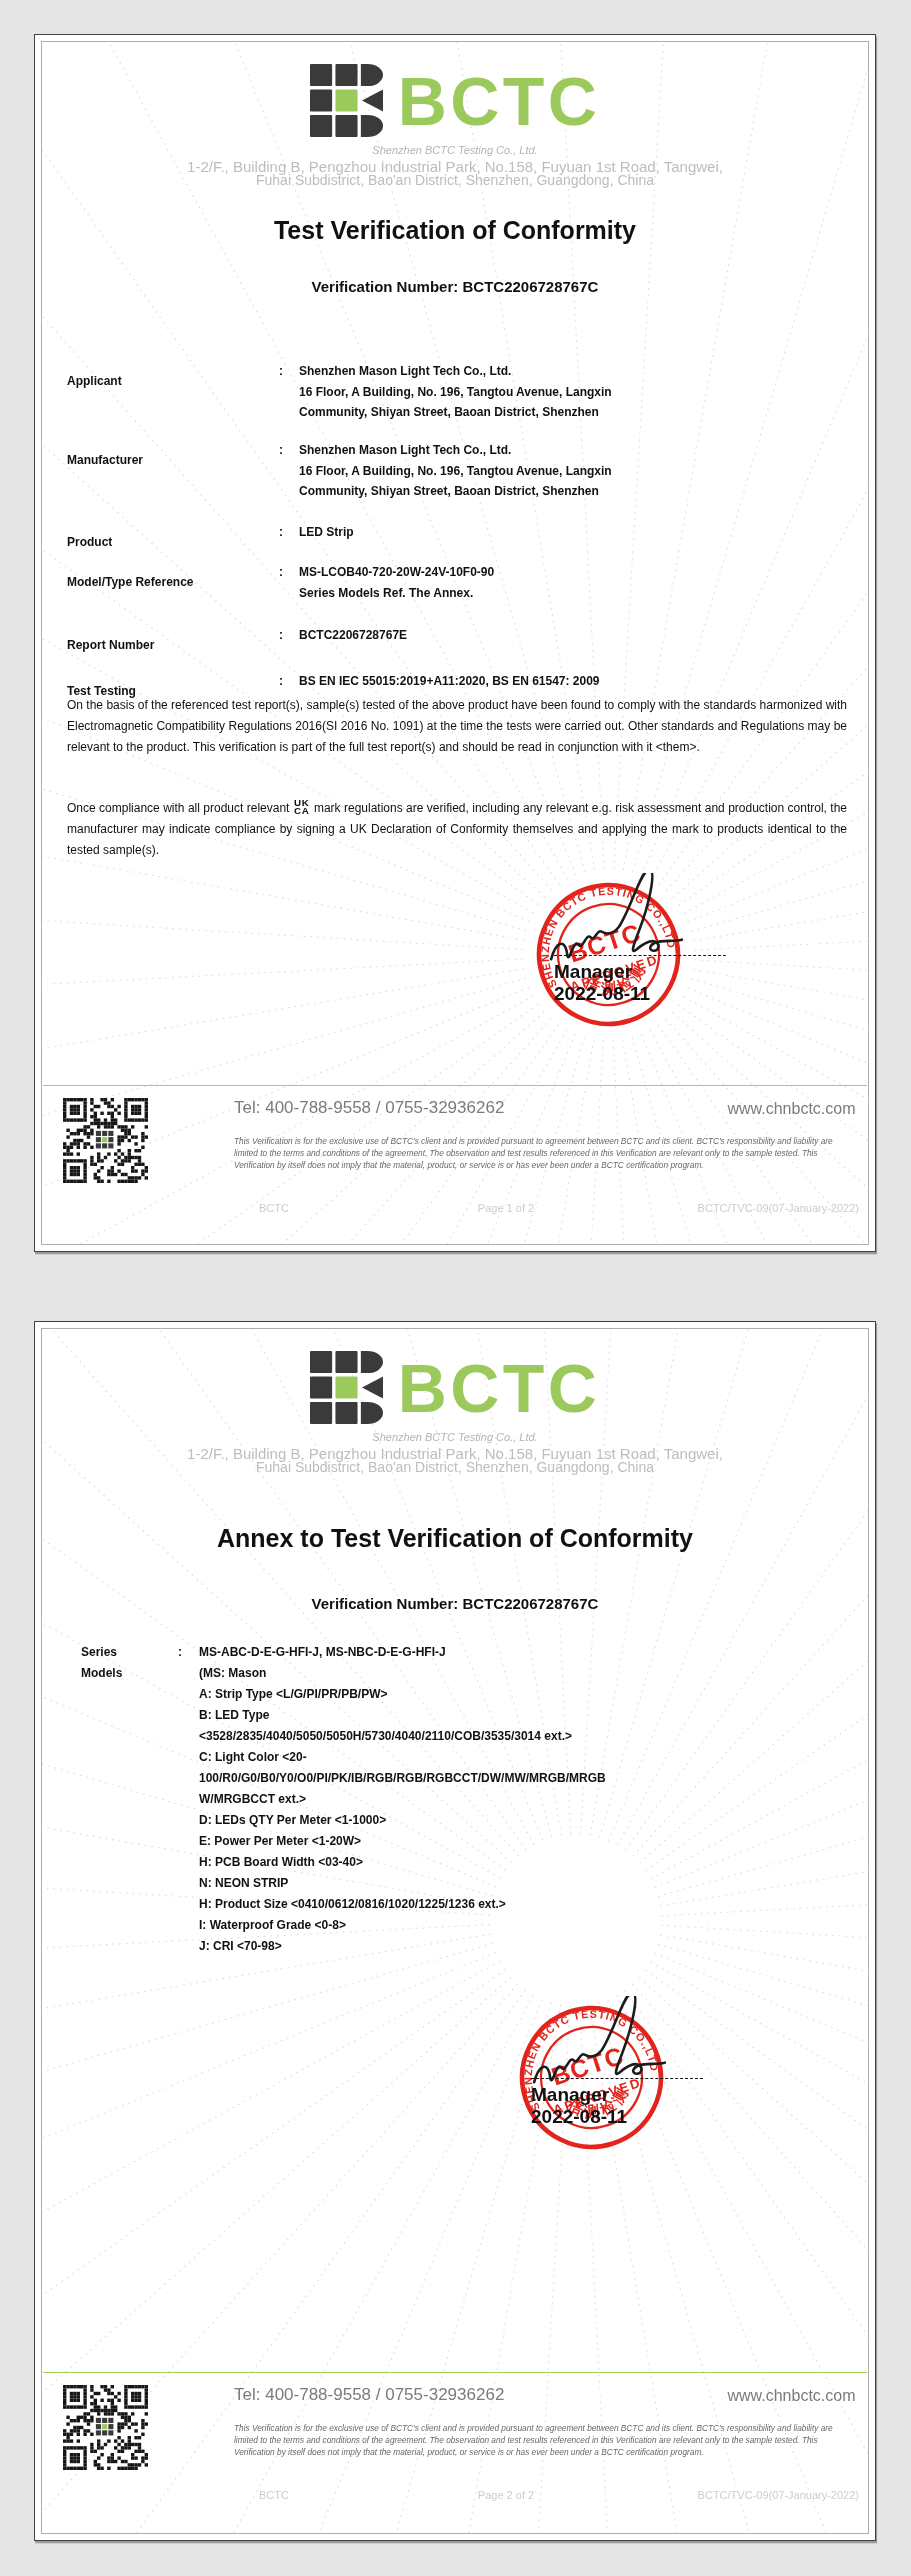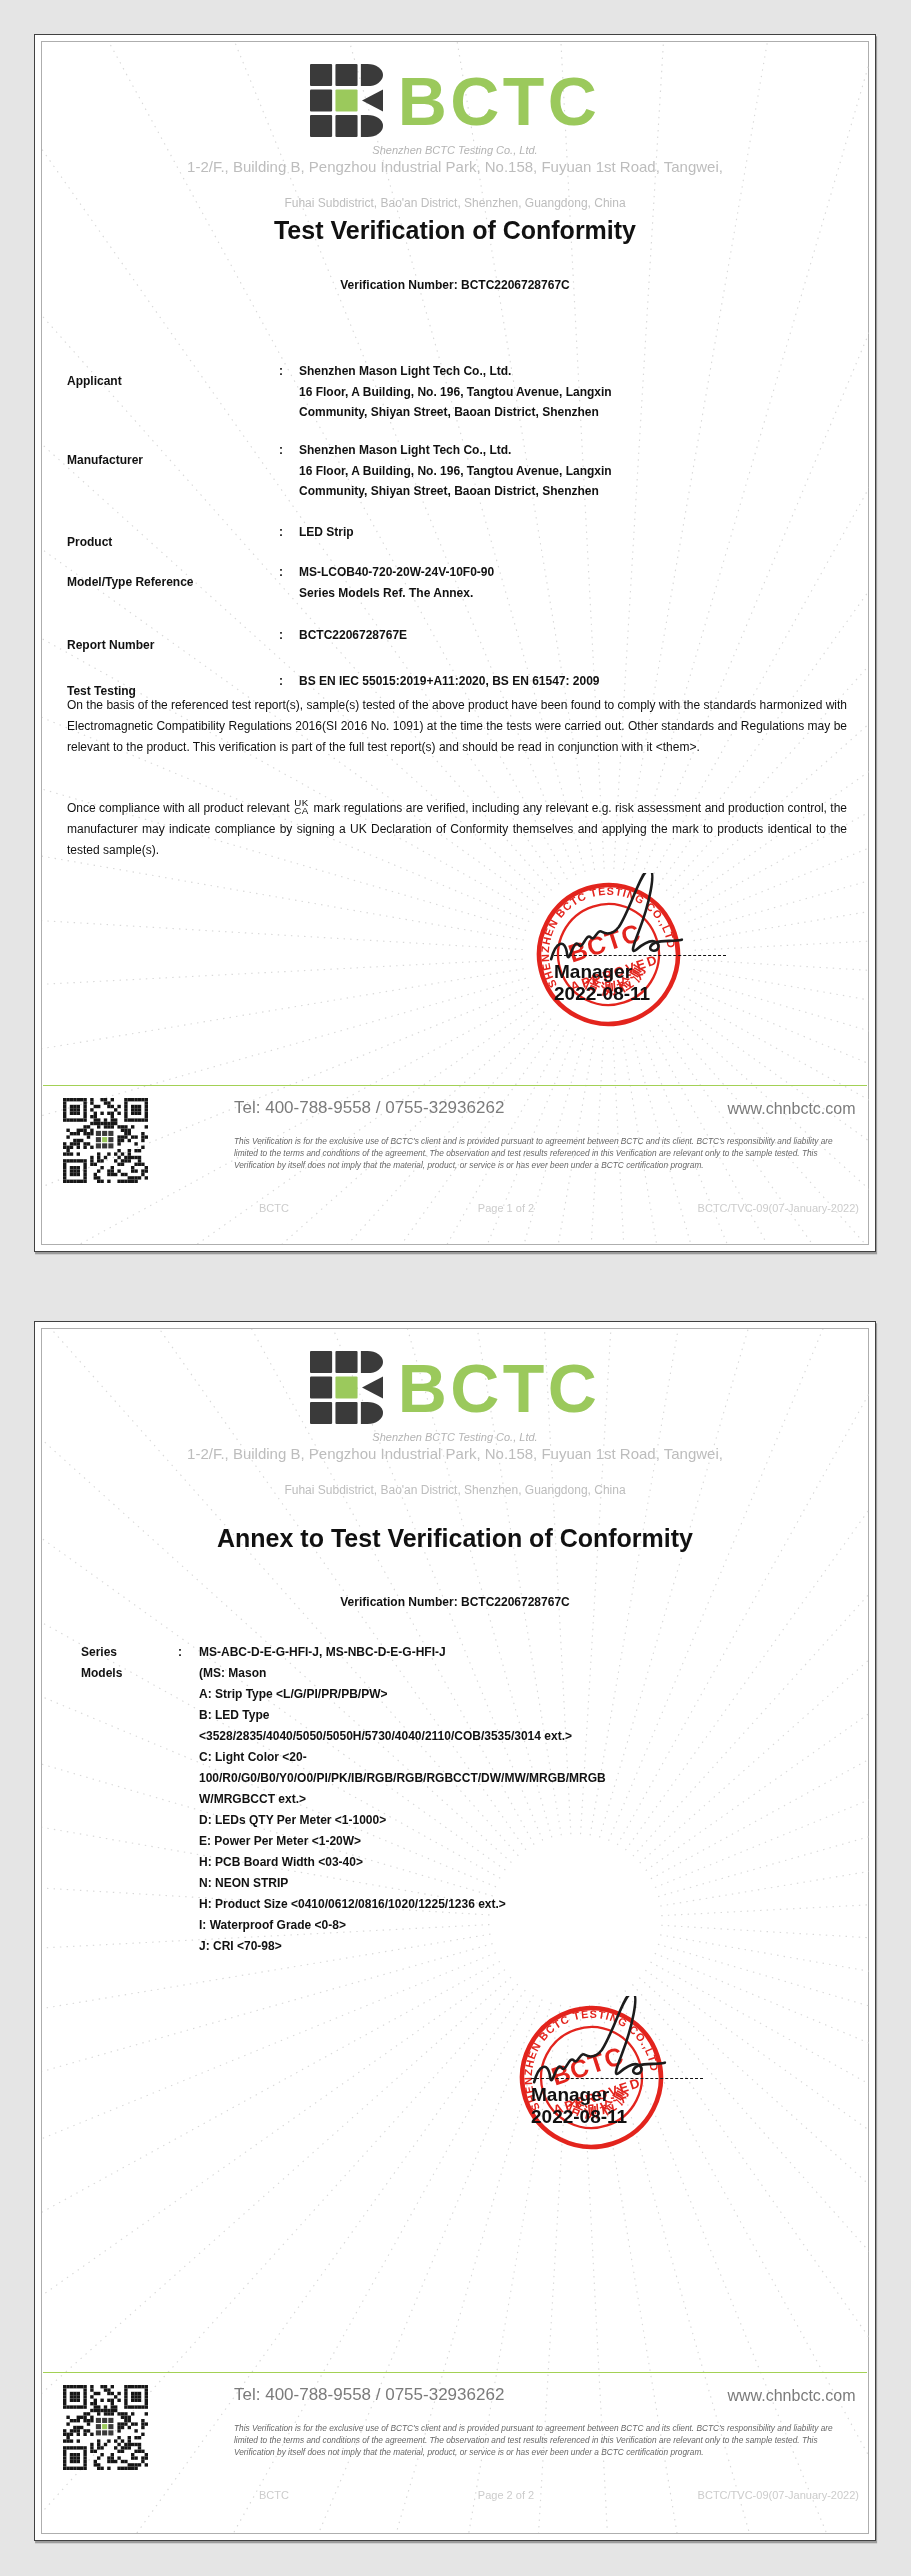--- a/index.html
+++ b/index.html
@@ -14,39 +14,39 @@
 
   .rays{position:absolute;left:6.9px;top:6.9px;pointer-events:none;}
   .rays line{stroke:#d2d2d2;stroke-width:2;stroke-dasharray:2.5 9;opacity:.85;}
 
   .logo-row{position:absolute;top:29px;left:0;width:100%;display:flex;justify-content:center;
             align-items:center;gap:15px;}
   .logo-text{font-size:68px;font-weight:700;letter-spacing:3.4px;line-height:1;color:#9bc95c;}
   .company-line{position:absolute;top:109px;left:0;width:100%;text-align:center;
                 font-size:11px;color:#b4b4b4;font-style:italic;}
   .addr-line1{position:absolute;top:123px;left:0;width:100%;text-align:center;font-size:15px;color:#bdbdbd;}
-  .addr-line2{position:absolute;top:137px;left:0;width:100%;text-align:center;font-size:12px;color:#bdbdbd;margin-top:24px;}
+  .addr-line2{position:absolute;top:137px;left:0;width:100%;text-align:center;font-size:14px;color:#bdbdbd;}
 
   .doc-title{position:absolute;left:0;width:100%;text-align:center;font-size:25px;font-weight:700;margin:0;}
   #page1 .doc-title{top:181px;}
   #page2 .doc-title{top:202px;}
-  .verif-line{position:absolute;left:0;width:100%;text-align:center;font-size:12px;font-weight:700;}
+  .verif-line{position:absolute;left:0;width:100%;text-align:center;font-size:15px;font-weight:700;}
   #page1 .verif-line{top:243px;}
   #page2 .verif-line{top:273px;}
 
   .field{position:absolute;left:0;width:100%;font-size:12px;font-weight:700;line-height:20.7px;}
   .flabel{position:absolute;left:32px;top:10px;}
   .fcolon{position:absolute;left:244px;top:0;}
   .fvalue{position:absolute;left:264px;top:0;width:551px;}
 
   .para{position:absolute;left:32px;width:780px;font-size:12px;line-height:21px;
         text-align:justify;}
   #para1{top:660px;}
   #para2{top:763px;}
-  .ukca{display:inline-block;vertical-align:-2.3px;font-weight:400;font-size:9.8px;line-height:8.6px;
+  .ukca{display:inline-block;vertical-align:-2.3px;font-weight:700;font-size:9.8px;line-height:8.6px;
         letter-spacing:0.6px;margin:0 4.6px;}
 
   
   .series-label{position:absolute;left:46px;top:320px;font-size:12px;font-weight:700;line-height:21px;}
   .series-colon{position:absolute;left:143px;top:320px;font-size:12px;font-weight:700;line-height:21px;}
   .series-lines{position:absolute;left:164px;top:320px;width:671px;font-size:12px;font-weight:700;line-height:21px;}
 
   .stamp-svg{position:absolute;width:149px;height:149px;}
   #page1 .stamp-svg{left:499px;top:845px;}
   #page2 .stamp-svg{left:482px;top:681px;}

